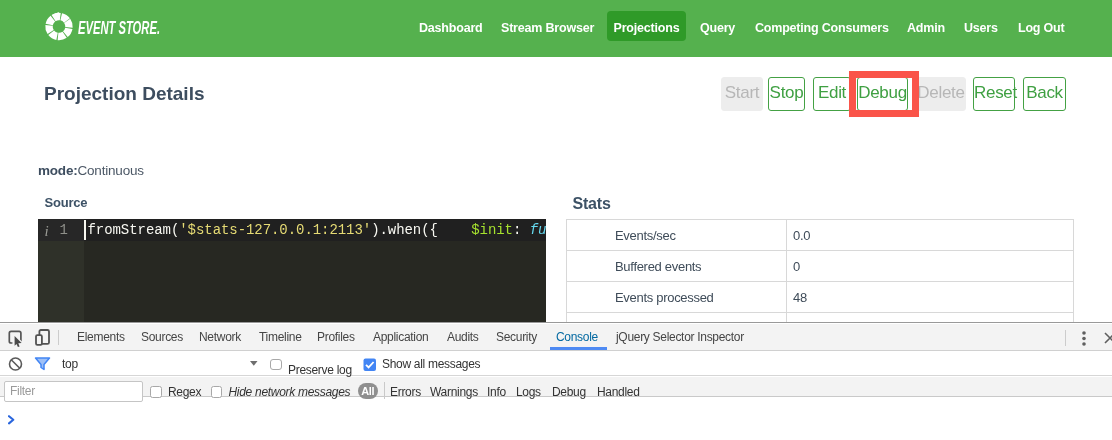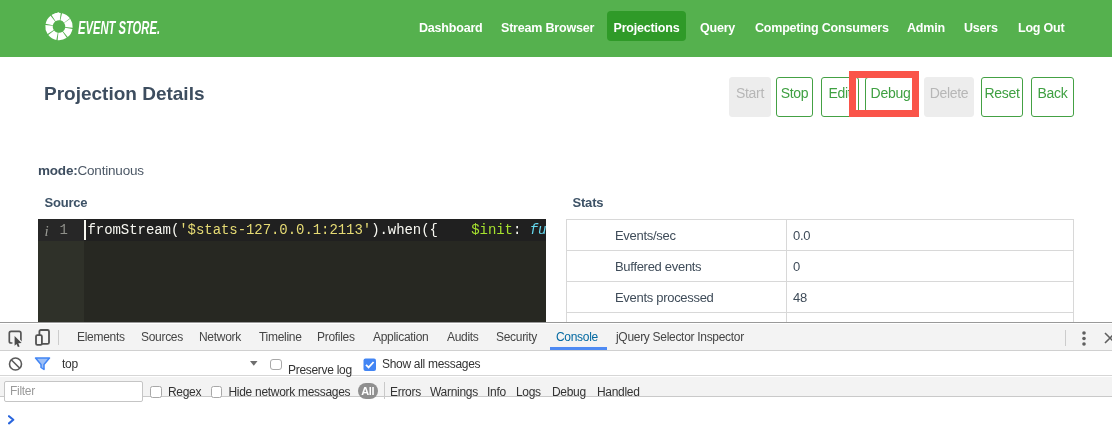--- a/index.html
+++ b/index.html
@@ -13,33 +13,33 @@
 #logo { position:absolute; left:44px; top:11px; }
 .navitem { position:absolute; top:0; height:57px; line-height:57px; color:#fff;
   font-weight:bold; font-size:12.5px; letter-spacing:-0.2px; white-space:nowrap; }
 #navactive { position:absolute; left:607px; top:11px; width:79px; height:30px;
   background:#2f9a28; border-radius:4px; color:#fff; font-weight:bold; font-size:12.5px; letter-spacing:-0.2px;
   text-align:center; line-height:35px; }
 
 
 h1 { position:absolute; left:44px; top:83px; font-size:19px; font-weight:bold;
   color:#3d4d5f; }
-.btn { position:absolute; top:77px; height:40px; border:1px solid #44a144;
-  background:#fff; color:#3fa042; font-size:14px; letter-spacing:-0.3px; border-radius:3px;
-  text-align:center; line-height:30px;margin-left:8px; }
+.btn { position:absolute; top:77px; height:34px; border:1px solid #44a144;
+  background:#fff; color:#3fa042; font-size:17px; letter-spacing:-0.3px; border-radius:3px;
+  text-align:center; line-height:30px; }
 .btn.dis { background:#ededed; border-color:#ededed; color:#b7b7b7; }
 #redbox { position:absolute; left:848.7px; top:70.8px; width:70px; height:46.5px;
   border:7px solid #fa5449; z-index:5; }
 
 #pname { position:absolute; left:38px; top:131px; font-size:13px; letter-spacing:-0.35px; font-weight:bold; color:#3d4d5f; }
 #pmode { position:absolute; left:38px; top:163px; font-size:13.5px; letter-spacing:-0.2px; color:#4c5866; }
 #pmode b { color:#3d4d5f; }
 
 #srclabel { position:absolute; left:44.5px; top:195px; font-size:13px; letter-spacing:-0.2px; font-weight:bold; color:#3d5266; }
-#statslabel { position:absolute; left:572.5px; top:195px; font-size:13px; letter-spacing:-0.2px; font-weight:bold; color:#3d5266; }
+#statslabel { position:absolute; left:572.5px; top:195px; font-size:16px; letter-spacing:-0.2px; font-weight:bold; color:#3d5266; }
 
 
 #editor { position:absolute; left:38px; top:219px; width:508px; height:103px;
   background:#272822; overflow:hidden; font-family:"Liberation Mono", monospace;
   font-size:14px; letter-spacing:-0.06px; line-height:22px; }
 #gutter { position:absolute; left:0; top:0; width:46px; height:103px; background:#2f3129; }
 #gutterline1 { position:absolute; left:0; top:0; width:46px; height:22px; background:#272727;
   color:#8f908a; }
 #gutternum { position:absolute; left:21.5px; top:0; }
 #gutteri { position:absolute; left:6.5px; top:1px; font-style:italic; color:#9a9b95;
@@ -200,21 +200,21 @@
         <rect x="0.5" y="0.5" width="12.5" height="12.5" rx="2" fill="#4285f4"></rect>
         <path d="M3 6.8 L5.6 9.4 L10.6 4" stroke="#fff" stroke-width="1.8" fill="none"></path>
       </svg>
       <div class="dtlabel" style="left:382px; top:0; height:25px; line-height:26px;">Show all messages</div>
     </div>
     <div id="dtrow3">
       <div id="filterinput">Filter</div>
       <div class="cb" style="left:150px; top:9.3px;"></div>
       <div class="dtlabel" style="left:168px; top:0; height:28px; line-height:30px;">Regex</div>
       <div class="cb" style="left:210.5px; top:9.3px;"></div>
-      <div class="dtlabel" style="left:228.5px; top:0; height:28px; line-height:30px;">Hide network messages</div>
+      <div class="dtlabel" style="left:228.5px; top:0; height:28px; line-height:30px;font-style:italic;">Hide network messages</div>
       <div id="allpill">All</div>
       <div class="vsep" style="left:384px; top:5px; height:17px; background:#c9c9c9;"></div>
       <div class="dtlabel" style="left:390px; top:0; height:28px; line-height:30px;">Errors</div>
       <div class="dtlabel" style="left:430px; top:0; height:28px; line-height:30px;">Warnings</div>
       <div class="dtlabel" style="left:487px; top:0; height:28px; line-height:30px;">Info</div>
       <div class="dtlabel" style="left:516px; top:0; height:28px; line-height:30px;">Logs</div>
       <div class="dtlabel" style="left:552px; top:0; height:28px; line-height:30px;">Debug</div>
       <div class="dtlabel" style="left:597px; top:0; height:28px; line-height:30px;">Handled</div>
     </div>
     <svg width="10" height="12" style="position:absolute;left:8px;top:92px;">

